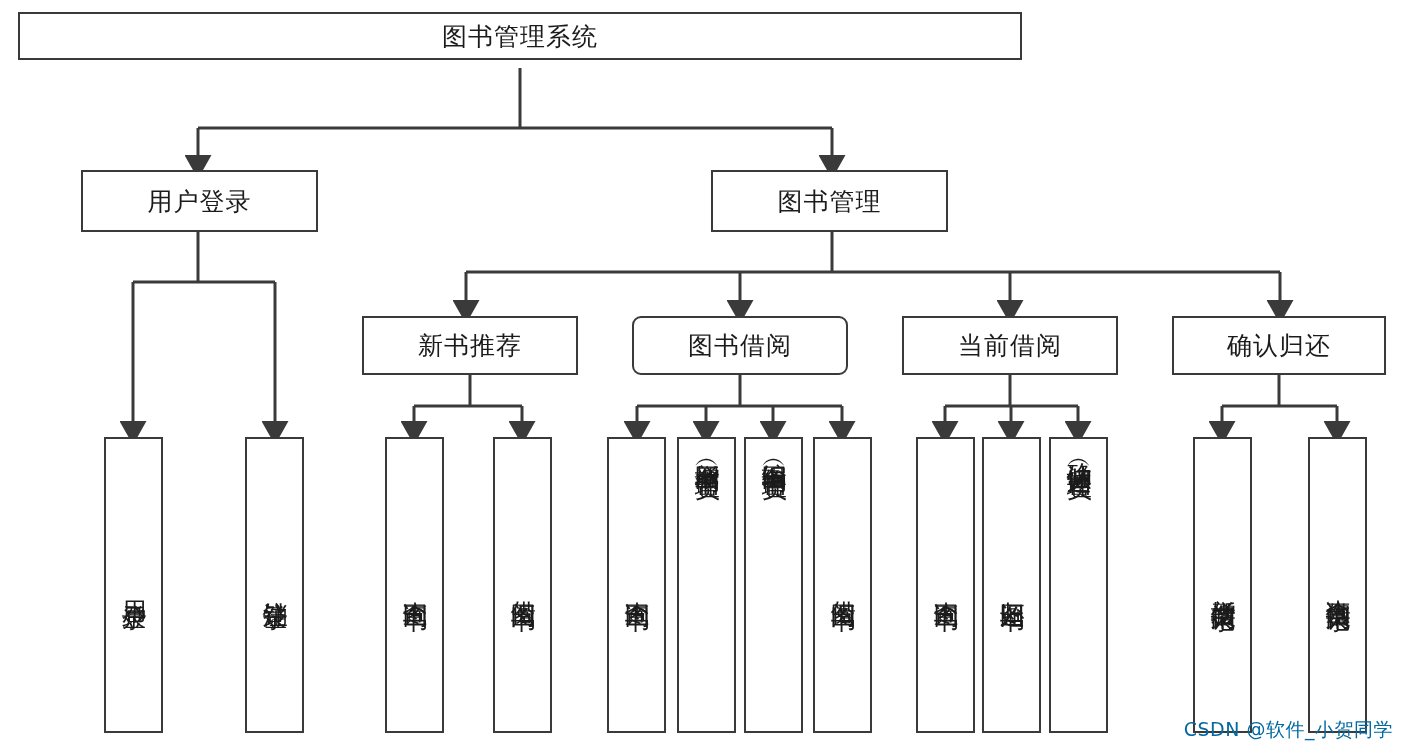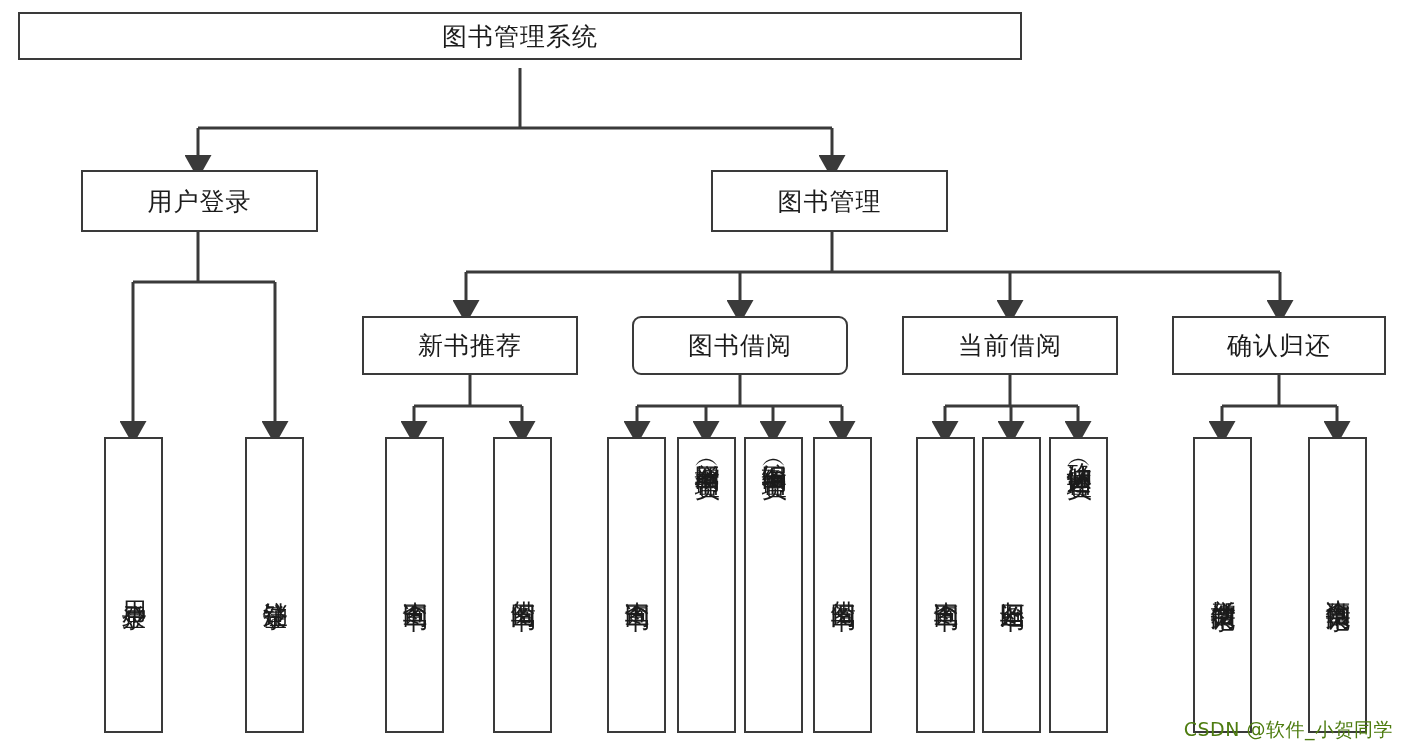--- a/index.html
+++ b/index.html
@@ -51,21 +51,21 @@
     top: 0;
     width: 1405px;
     height: 747px;
     pointer-events: none;
   }
   .watermark {
     position: absolute;
     right: 12px;
     bottom: 4px;
     font-size: 19px;
-    color: #4d7c0f;
+    color: #0369a1;
     letter-spacing: 0.5px;
     white-space: nowrap;
   }
 </style>
 </head>
 <body>
 
 <div id="canvas">
 
   <svg id="edges" viewBox="0 0 1405 747">

